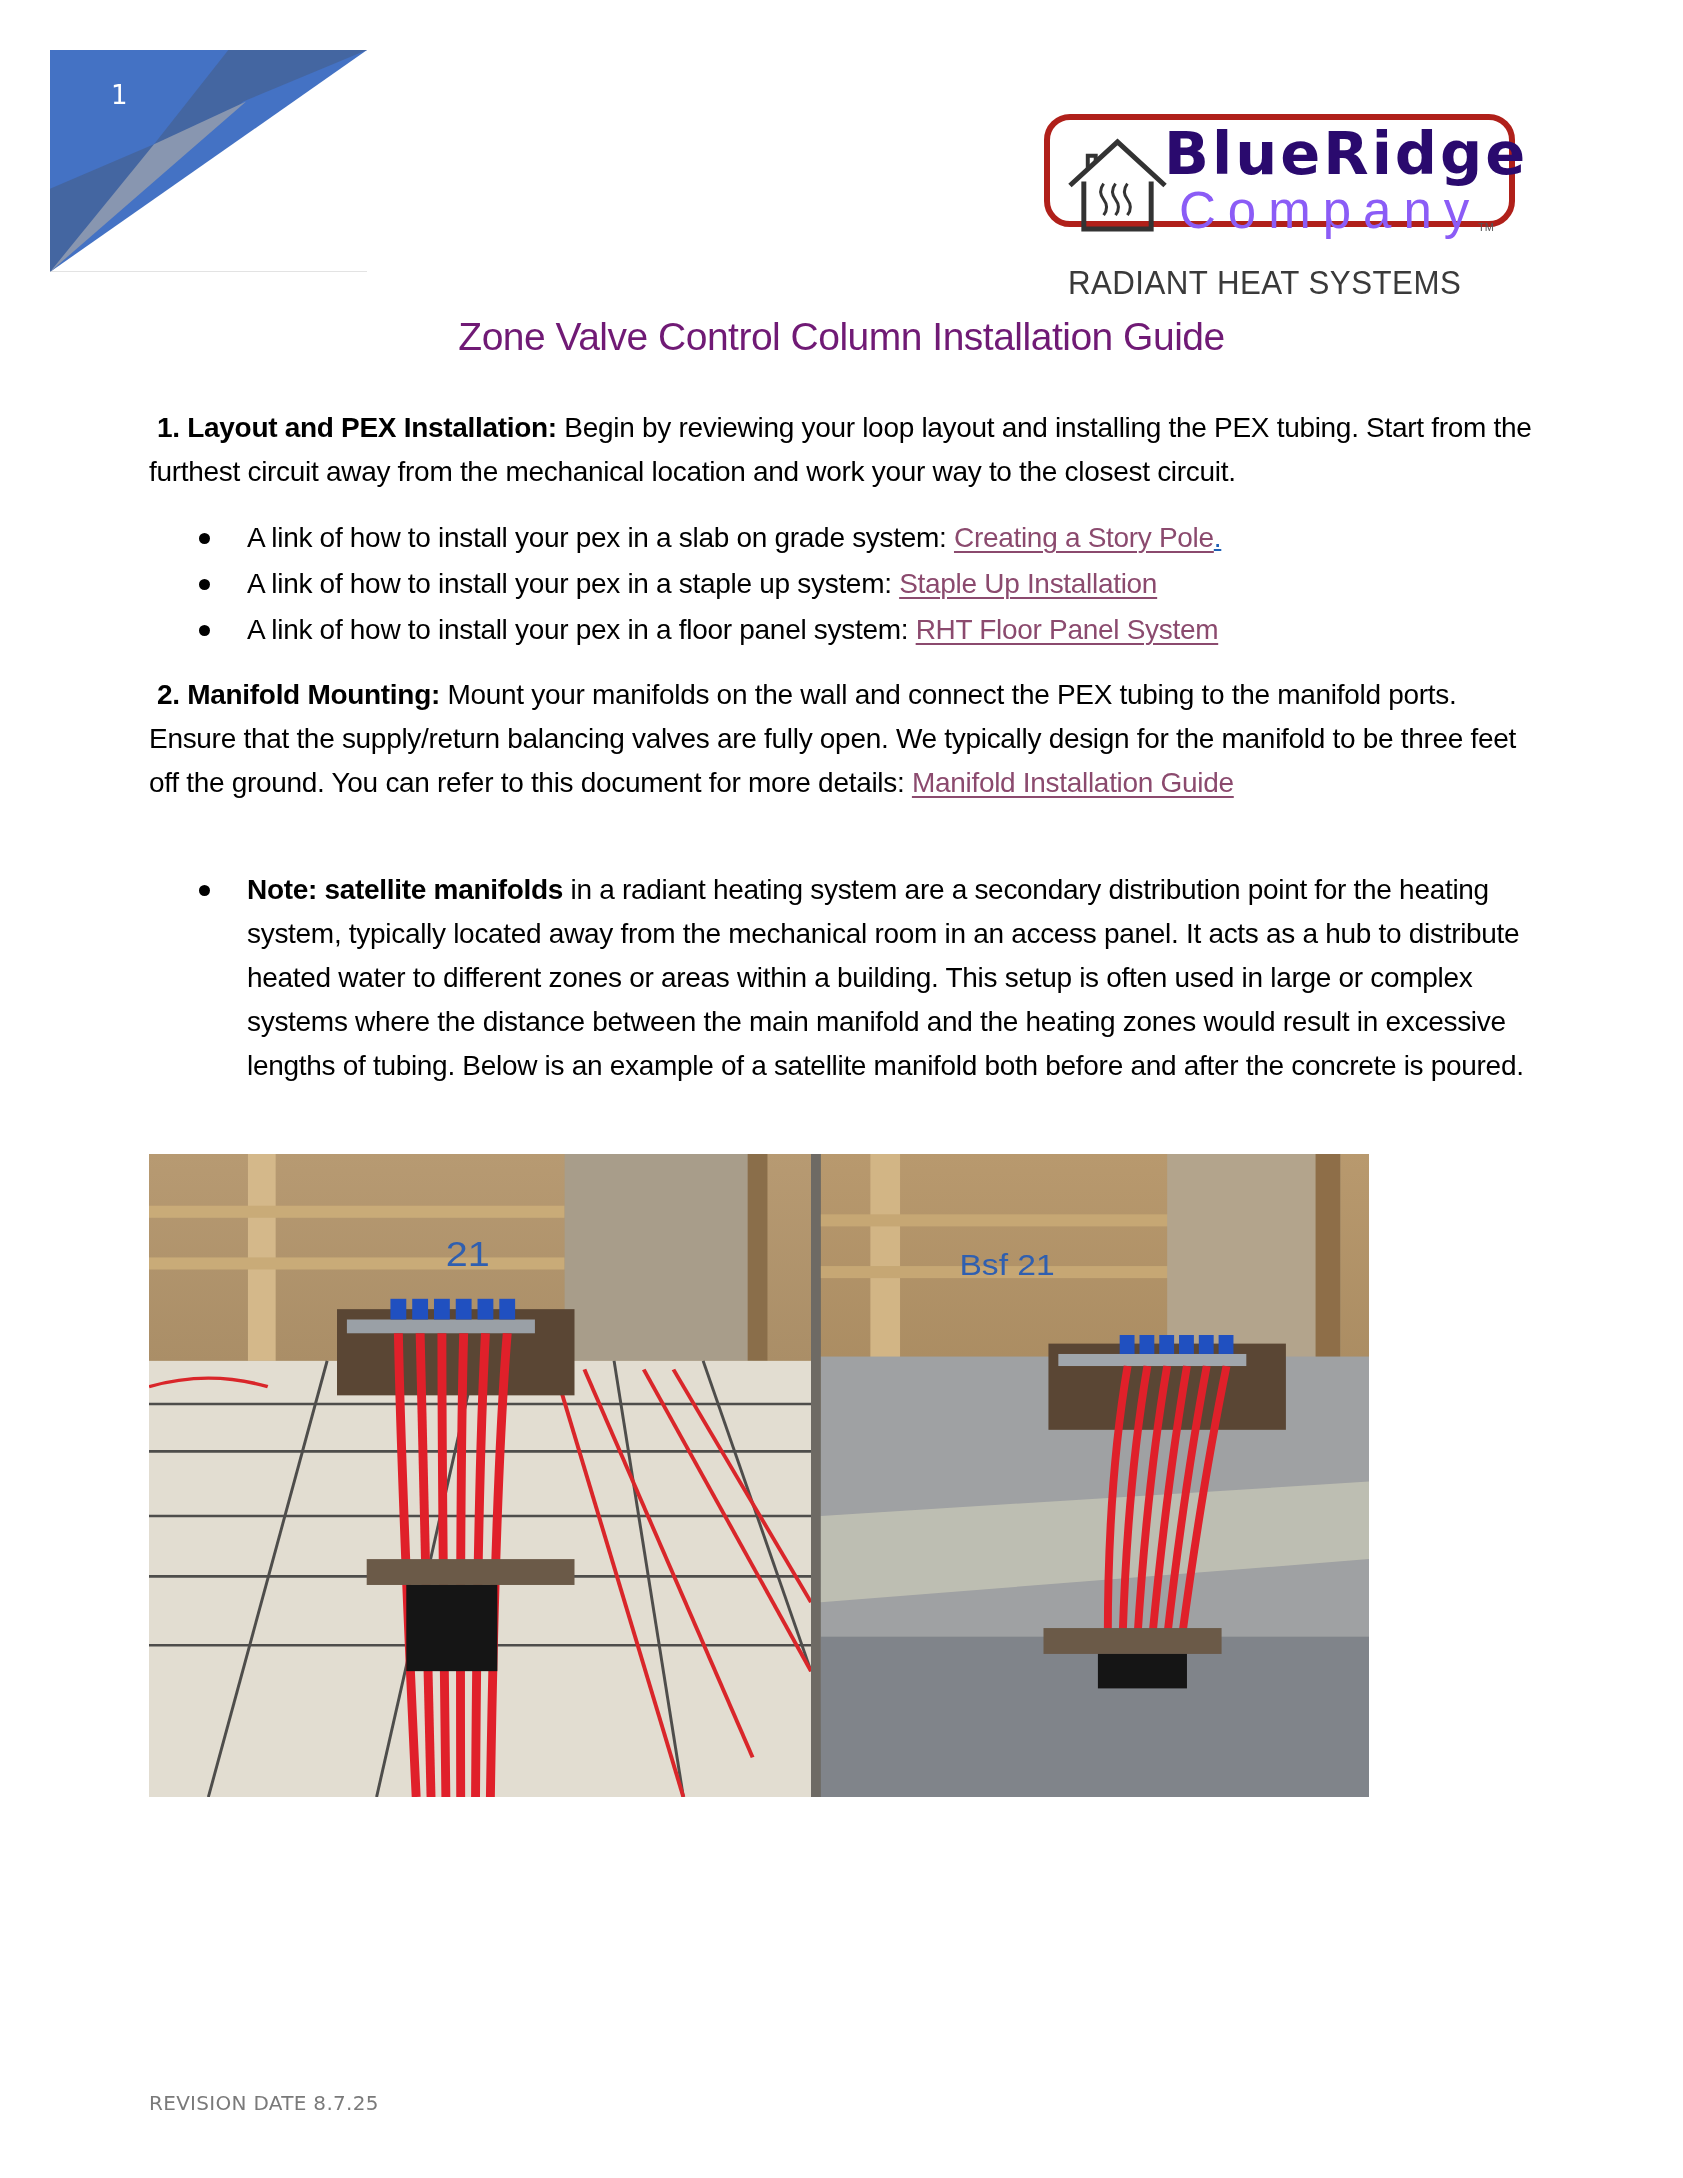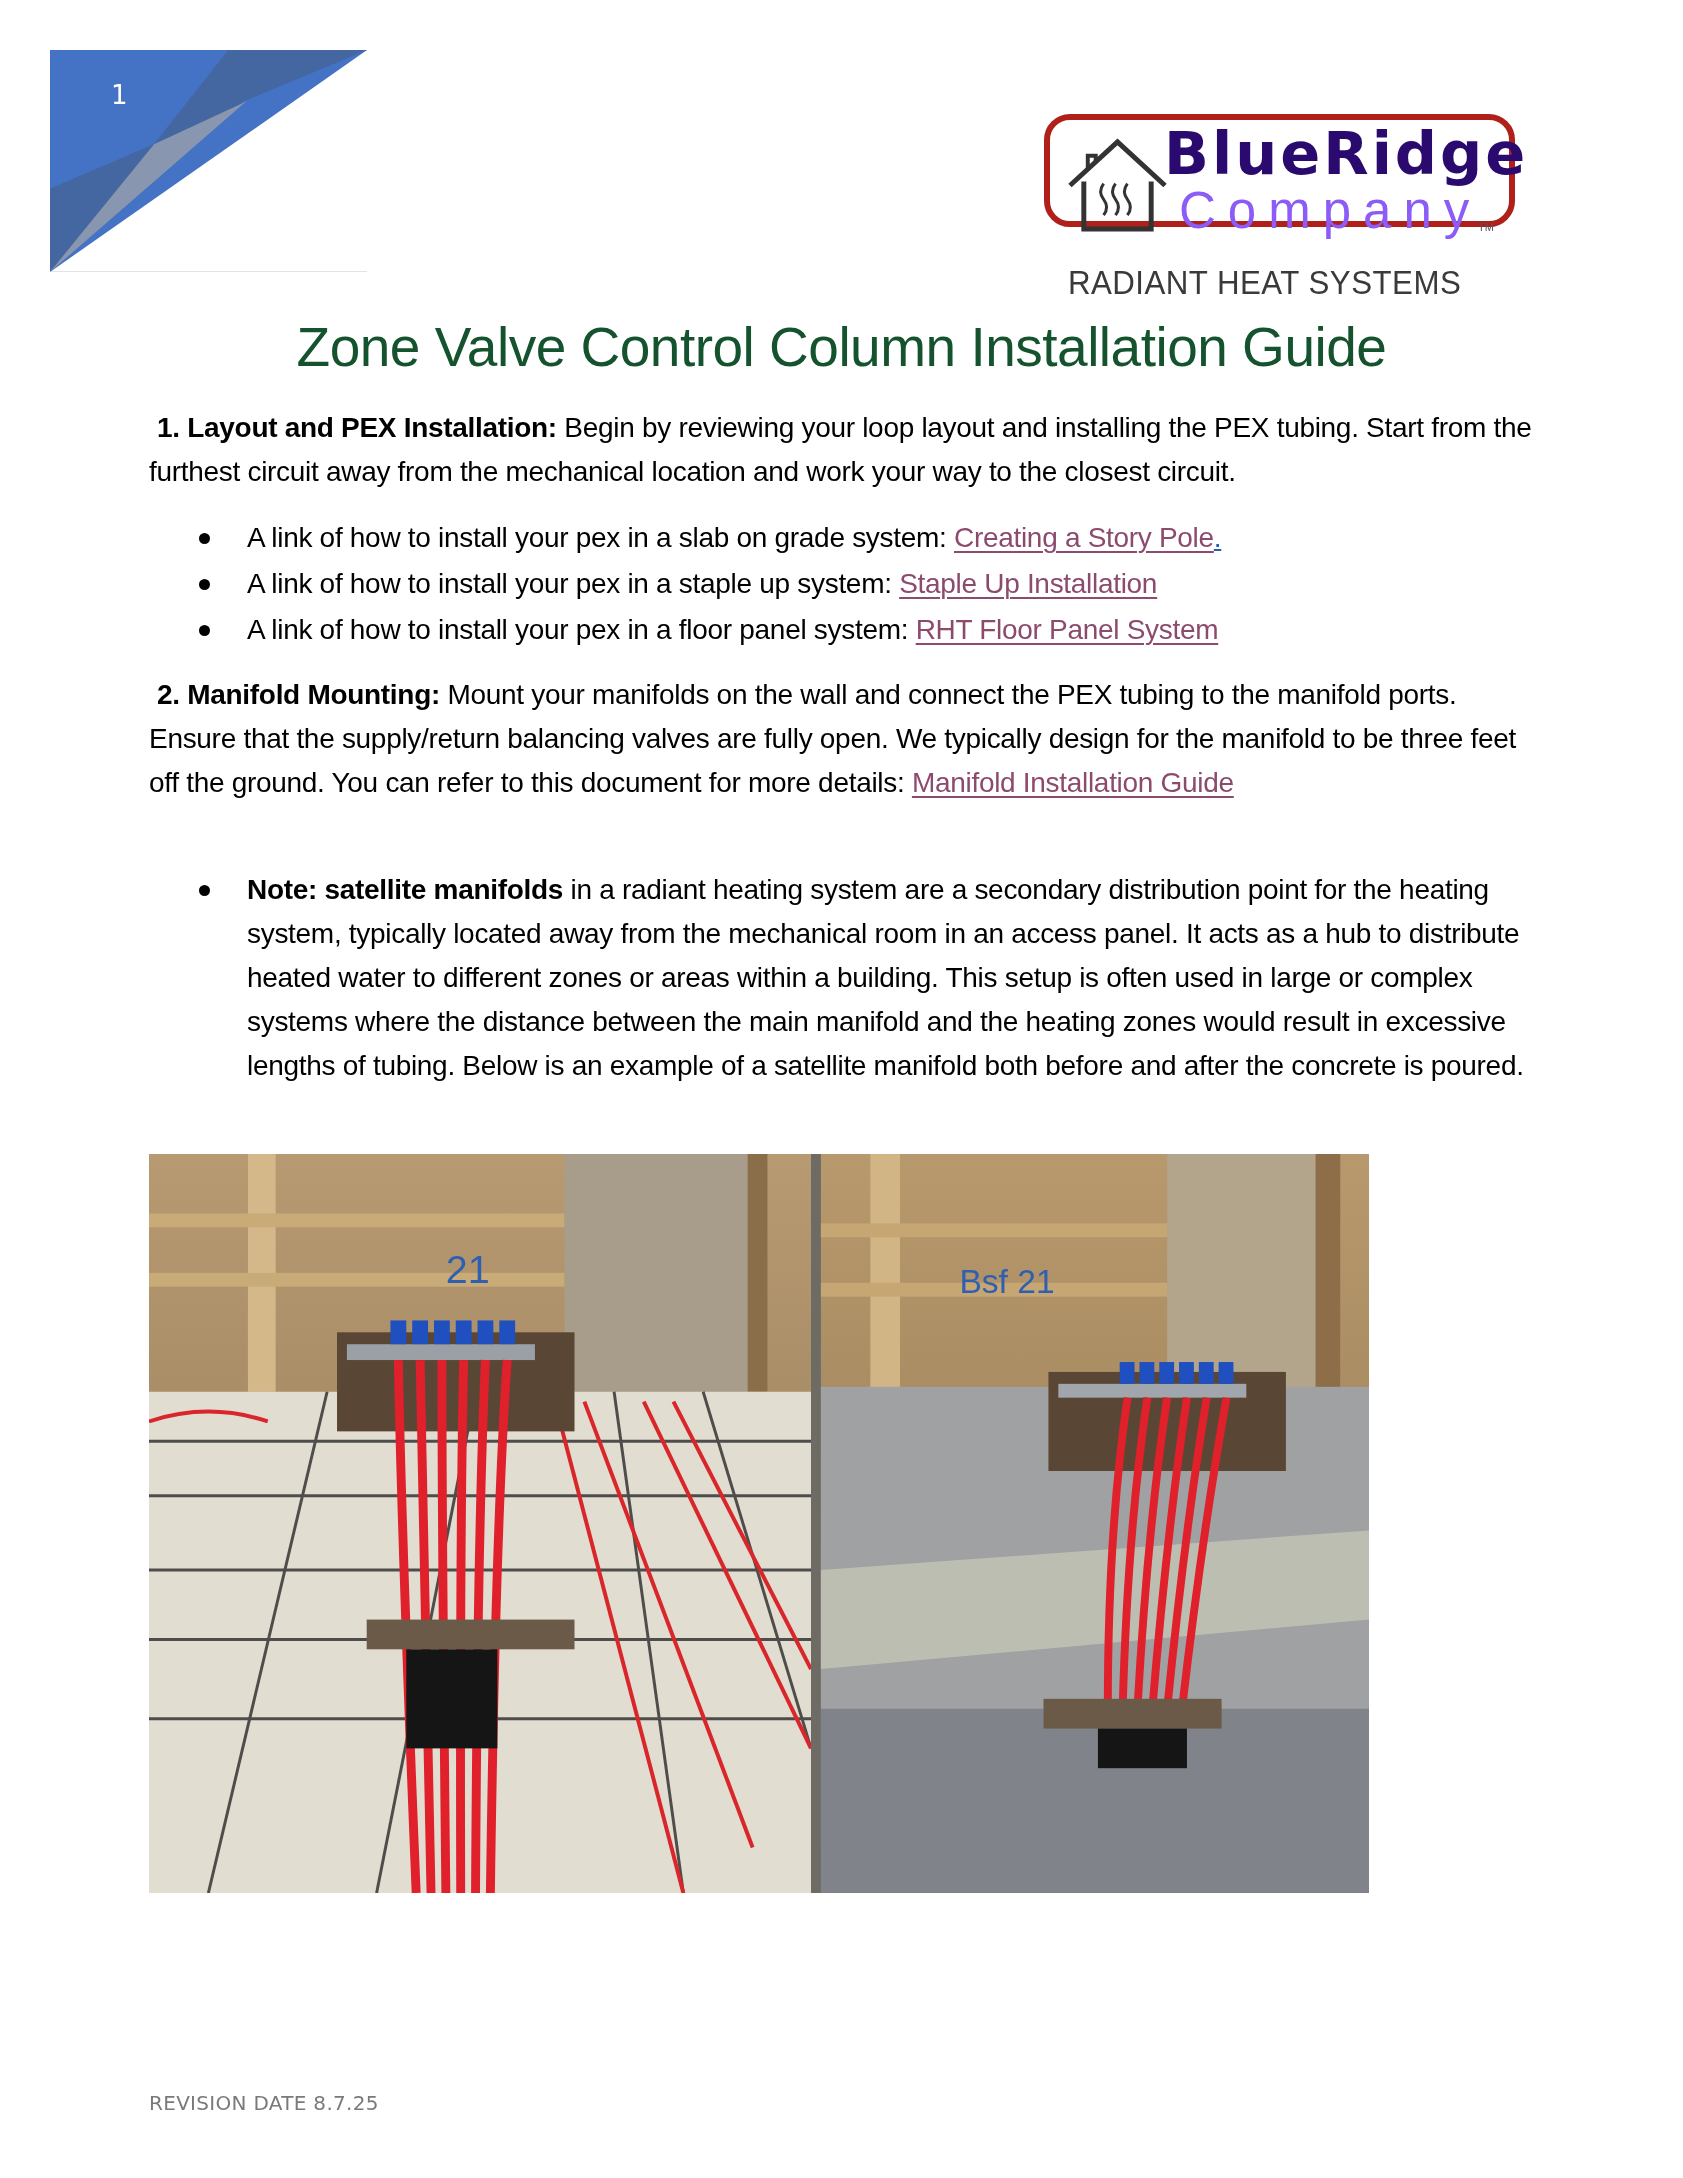--- a/index.html
+++ b/index.html
@@ -11,34 +11,34 @@
   .page-num { position: absolute; left: 111px; top: 81px; font-size: 26px; color: #ffffff; font-family: "DejaVu Sans", sans-serif; }
 
   .logo { position: absolute; left: 1044px; top: 114px; width: 471px; height: 188px; }
   .logo-box { position: absolute; left: 0; top: 0; width: 471px; height: 113px; border: 6px solid #b0201a; border-radius: 26px; background: #fff; }
   .logo-house { position: absolute; left: 16px; top: 14px; width: 103px; height: 103px; }
   .logo-line1 { position: absolute; left: 114px; top: 4px; font-size: 59px; font-weight: bold; color: #2a0a6e; letter-spacing: 3px; font-family: "DejaVu Sans", sans-serif; line-height: 1; }
   .logo-line2 { position: absolute; left: 129px; top: 65px; font-size: 51px; color: #8b5cf6; letter-spacing: 12px; font-family: "Liberation Sans", sans-serif; line-height: 1; }
   .logo-tm { position: absolute; left: 428px; top: 101px; font-size: 11px; color: #555; }
   .logo-tagline { position: absolute; left: 20px; top: 149px; width: 436px; text-align: center; font-size: 34px; color: #3a3a3a; font-family: "Liberation Sans", sans-serif; letter-spacing: 0.5px; transform: scaleX(0.92); transform-origin: left; }
 
-  .title { position: absolute; left: 0; width: 1683px; top: 315px; text-align: center; font-size: 55px; color: #14532d; font-family: "Liberation Sans", sans-serif; letter-spacing: -0.5px; }
+  .title { position: absolute; left: 0; width: 1683px; top: 315px; text-align: center; font-size: 39px; color: #701a75; font-family: "Liberation Sans", sans-serif; letter-spacing: -0.5px; }
 
   .body-text { position: absolute; left: 149px; width: 1386px; font-size: 28px; line-height: 44px; color: #000; font-family: "Liberation Sans", sans-serif; letter-spacing: -0.3px; }
   .body-text b { font-weight: bold; margin-left: 8px; }
   a.link { color: #8b4a6e; text-decoration: underline; text-decoration-thickness: 2px; text-underline-offset: 4px; margin-top: 27px; }
   .link-dot { color: #1f5fb5; text-decoration: underline; }
 
   .bullets { position: absolute; left: 149px; width: 1386px; font-size: 28px; line-height: 46px; font-family: "Liberation Sans", sans-serif; letter-spacing: -0.3px; }
   .bullet-item { position: relative; padding-left: 98px; }
   .bullet-item::before { content: ""; position: absolute; left: 50px; top: 18px; width: 11px; height: 11px; border-radius: 50%; background: #000; }
   .note-item { position: relative; padding-left: 98px; line-height: 44px; }
   .note-item::before { content: ""; position: absolute; left: 50px; top: 17px; width: 11px; height: 11px; border-radius: 50%; background: #000; }
 
-  .photos { position: absolute; left: 149px; top: 1154px; width: 1221px; height: 739px; display: flex; }
+  .photos { position: absolute; left: 149px; top: 1154px; width: 1221px; height: 643px; display: flex; }
   .photo { position: relative; height: 100%; overflow: hidden; }
   .photo-before { width: 662px; background: linear-gradient(180deg, #b79a72 0%, #a98d66 35%, #8a7a66 38%, #d8d2c4 45%, #e6e1d6 70%, #cfc8ba 100%); }
   .photo-after { width: 558px; background: linear-gradient(180deg, #b8996e 0%, #a88a60 40%, #9a9a98 44%, #b7b6b1 60%, #7c7f86 85%, #55585f 100%); }
   .photo svg { position: absolute; left: 0; top: 0; width: 100%; height: 100%; }
 
   .footer { position: absolute; left: 149px; top: 2091px; font-size: 20px; color: #7a7a7a; font-family: "DejaVu Sans", sans-serif; letter-spacing: 0.3px; }
 </style>
 </head>
 <body>
 

